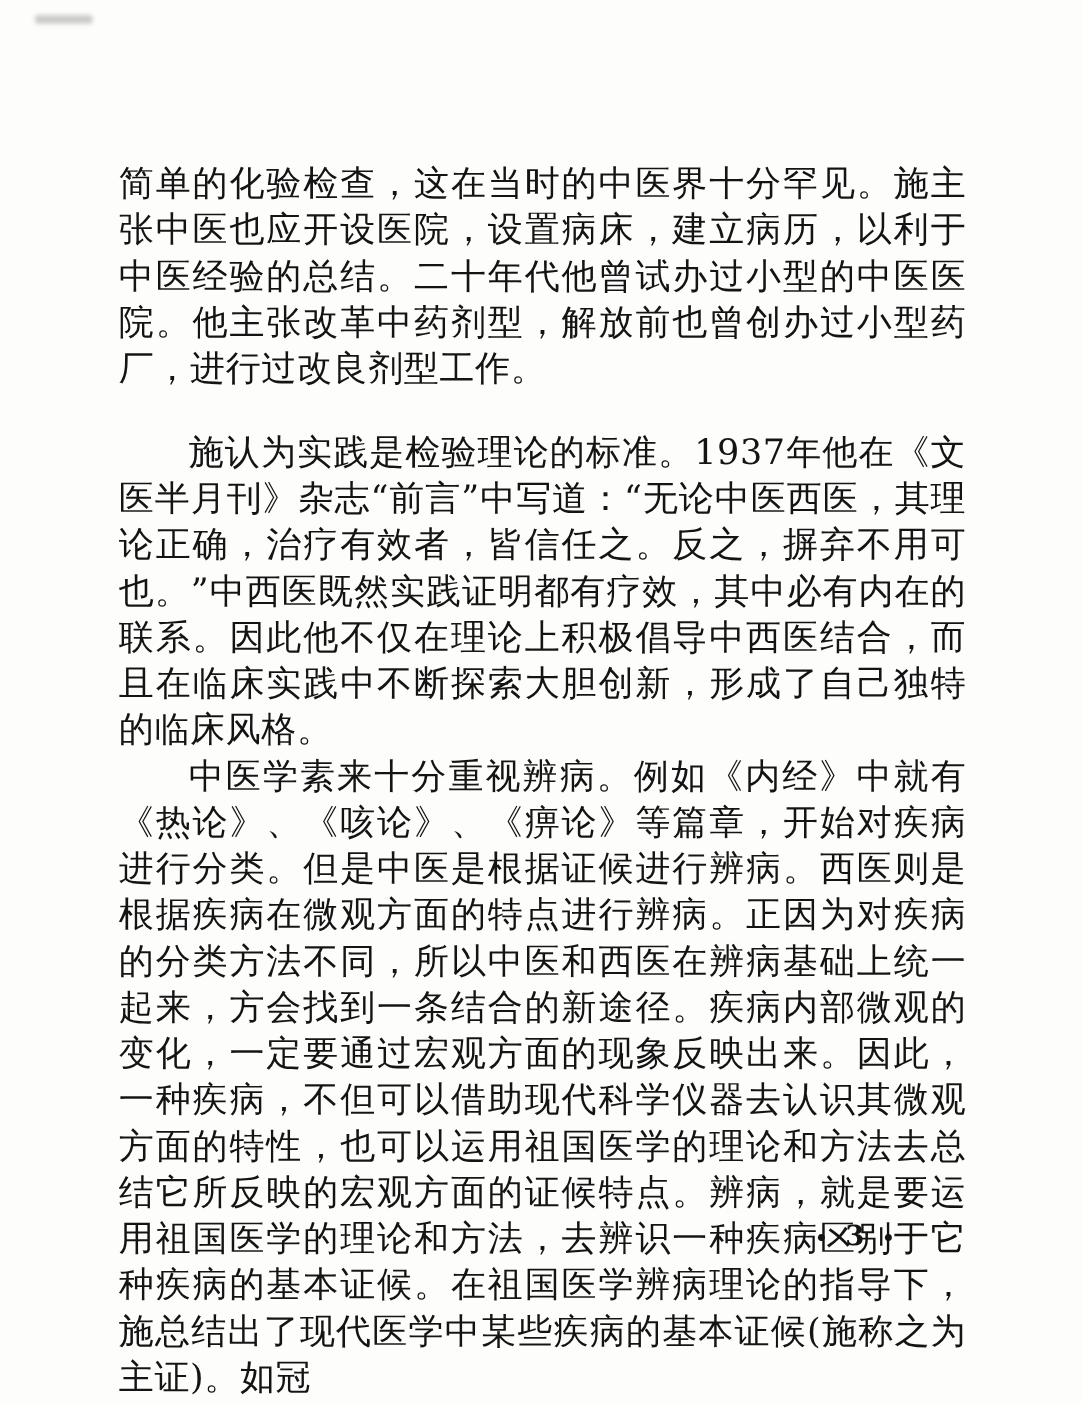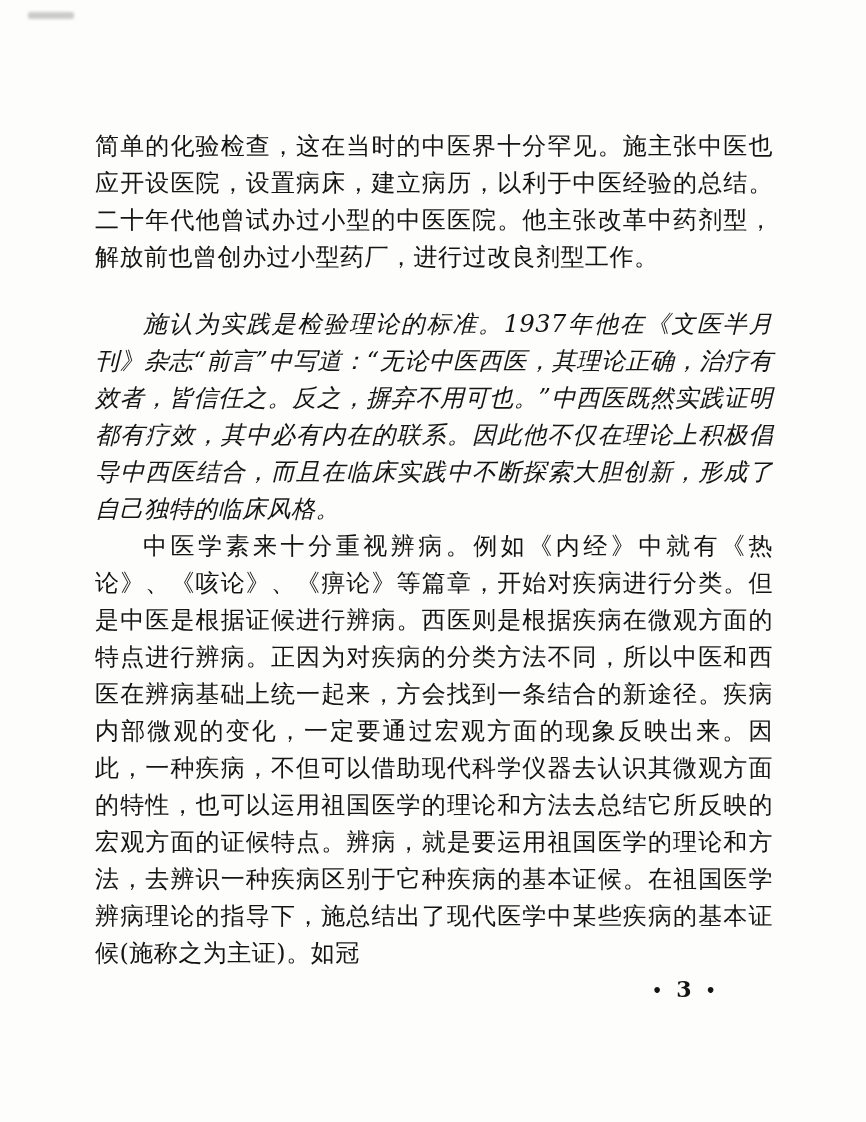--- a/index.html
+++ b/index.html
@@ -23,37 +23,36 @@
     background: #9a9a9a;
     opacity: 0.5;
     filter: blur(1.5px);
     border-radius: 2px;
   }
   .text-block {
     position: absolute;
     left: 95px;
     top: 128px;
     width: 678px;
-    font-size: 24px;
+    font-size: 28px;
     line-height: 37px;
     letter-spacing: 0.5px;
     text-align: justify;
     text-justify: inter-character;
     word-break: break-all;
   }
   .para {
     margin: 0;
     padding: 0;
   }
   .para.indent {
     text-indent: 2em;
   }
   .para.gap {
     margin-top: 30px;
-    font-style: italic;
   }
   .page-number {
     position: absolute;
     left: 652px;
     top: 976px;
     font-size: 22px;
     font-weight: bold;
     color: #141414;
     display: flex;
     align-items: center;

